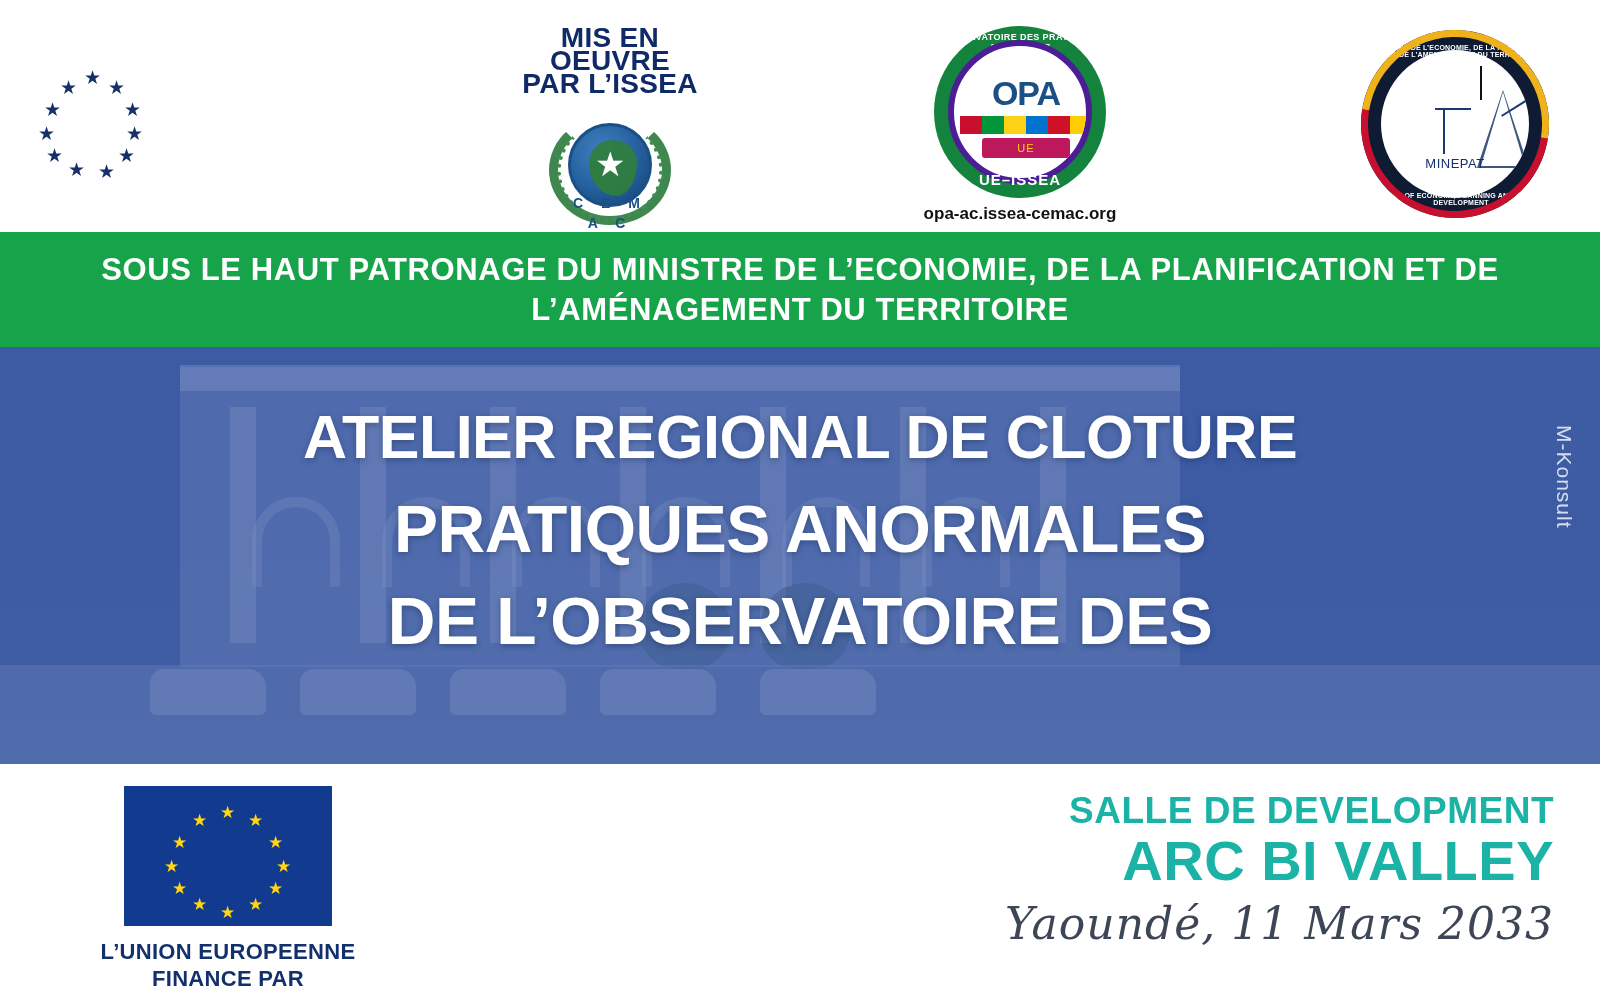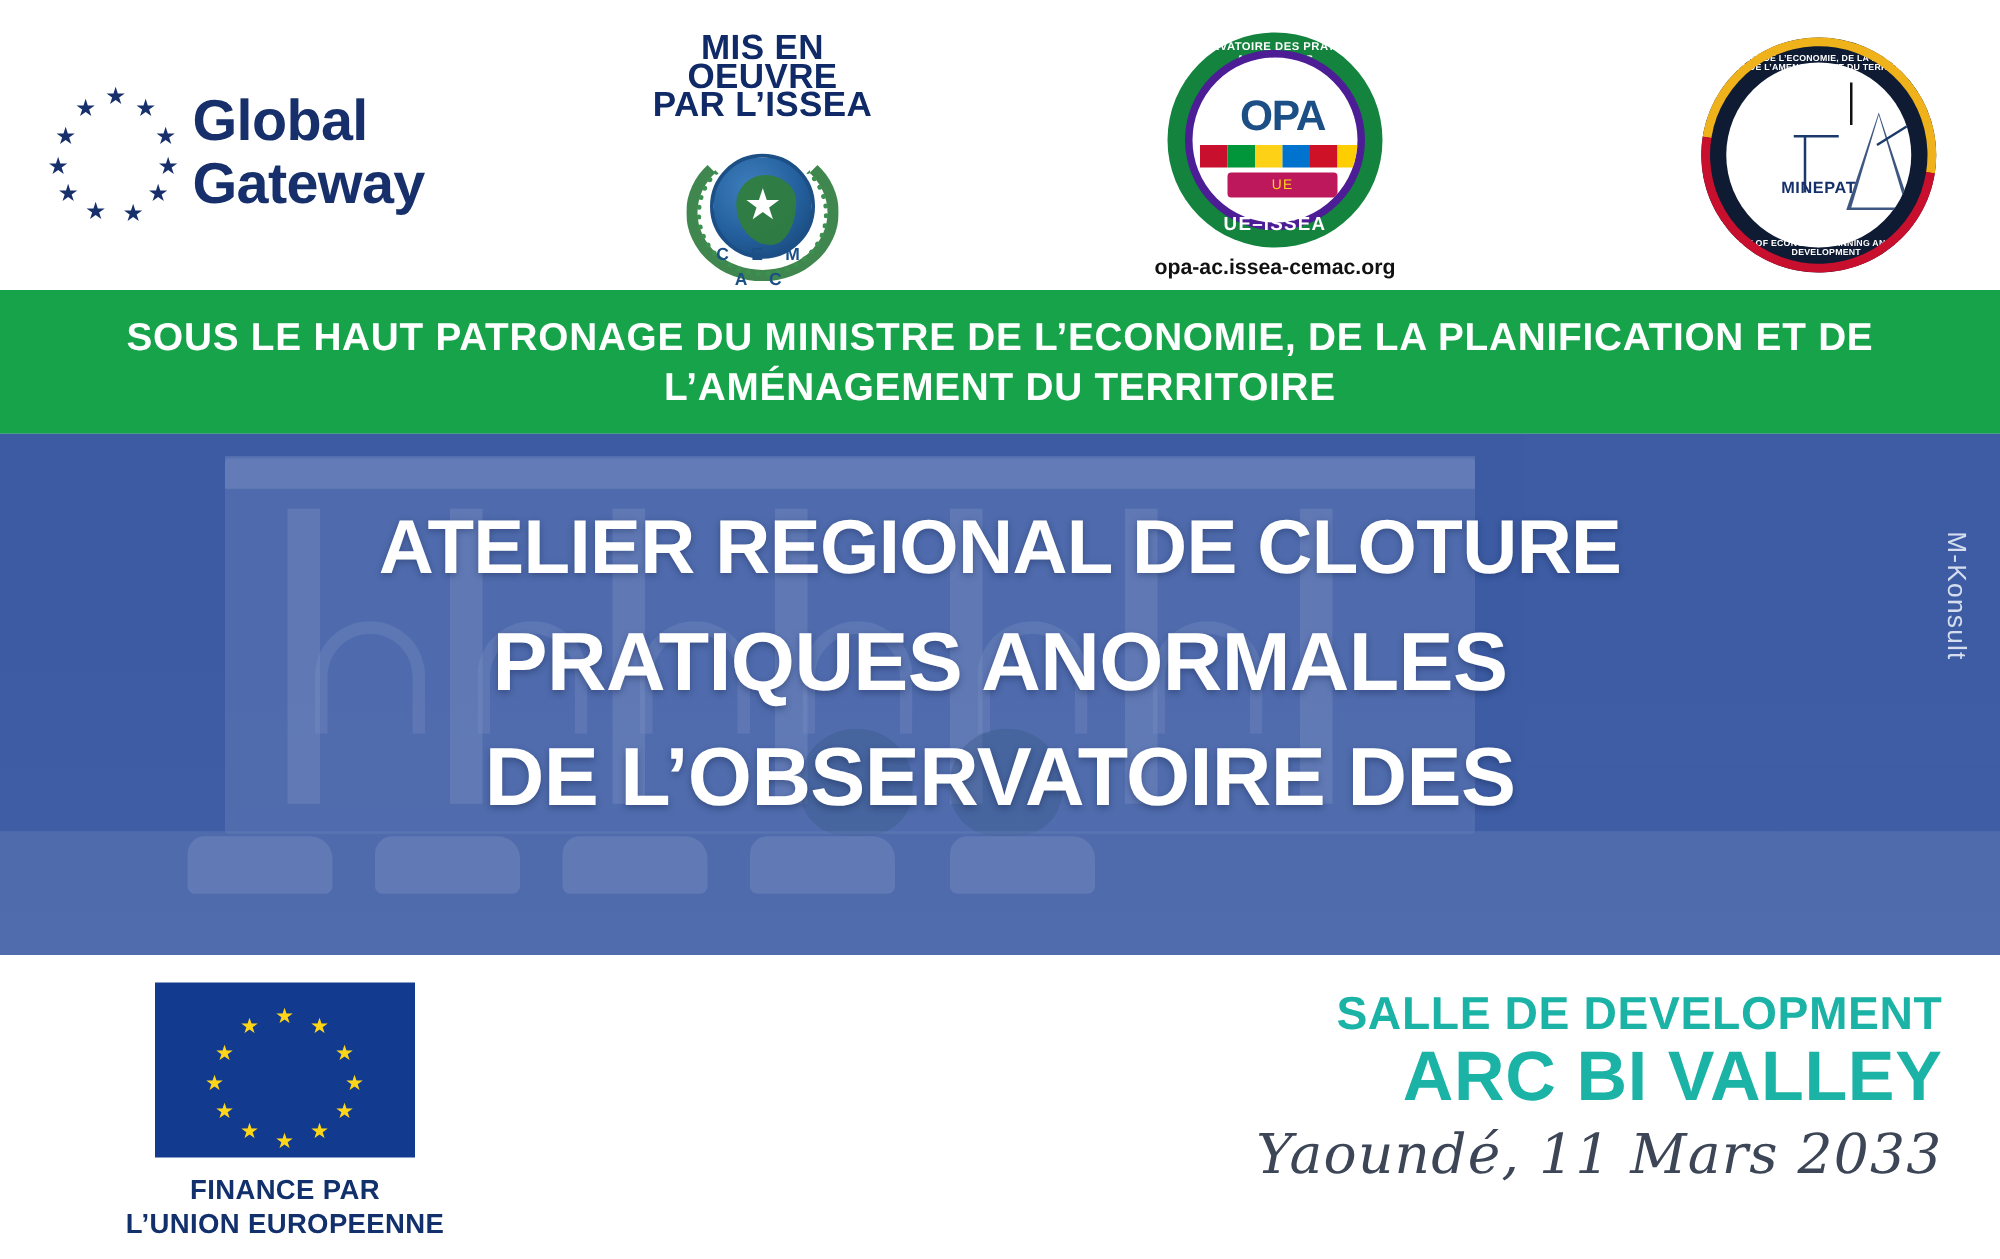--- a/index.html
+++ b/index.html
@@ -286,26 +286,26 @@
     text-align: center;
     color: #ffffff;
     font-size: 7px;
     font-weight: bold;
     letter-spacing: .2px;
   }
   .minepat-text-top { top: 14px; }
   .minepat-text-bot { bottom: 12px; }
   .minepat-label {
     position: absolute;
-    left: 0; top: 118px;
+    left: 0; top: 132px;
     width: 200px;
     text-align: center;
     color: #15306a;
     font-size: 13px;
-    font-weight: bold;
+    font-weight: normal;
     letter-spacing: .5px;
   }
   .minepat-tower {
     position: absolute;
     left: 96px; top: 40px;
     width: 0; height: 0;
     border-left: 26px solid transparent;
     border-right: 26px solid transparent;
     border-bottom: 78px solid #1b3a6b;
     opacity: .85;
@@ -536,24 +536,20 @@
       <span style="left:22px;  top:12px;">★</span>
       <span style="left:70px;  top:12px;">★</span>
       <span style="left:6px;   top:34px;">★</span>
       <span style="left:86px;  top:34px;">★</span>
       <span style="left:0px;   top:58px;">★</span>
       <span style="left:88px;  top:58px;">★</span>
       <span style="left:8px;   top:80px;">★</span>
       <span style="left:80px;  top:80px;">★</span>
       <span style="left:30px;  top:94px;">★</span>
       <span style="left:60px;  top:96px;">★</span>
-    </div>
-    <div class="gg-text">
-      <div>Global</div>
-      <div>Gateway</div>
     </div>
   </div>
 
   <div class="issea">
     <div class="issea-top">MIS EN OEUVRE</div>
     <div class="issea-top">PAR L’ISSEA</div>
     <div class="issea-emblem">
       <div class="wreath"></div>
       <div class="wreath2"></div>
       <div class="issea-globe"></div>
@@ -655,22 +651,22 @@
       <span style="left:144px; top:48px;">★</span>
       <span style="left:40px;  top:72px;">★</span>
       <span style="left:152px; top:72px;">★</span>
       <span style="left:48px;  top:94px;">★</span>
       <span style="left:144px; top:94px;">★</span>
       <span style="left:68px;  top:110px;">★</span>
       <span style="left:124px; top:110px;">★</span>
       <span style="left:96px;  top:118px;">★</span>
     </div>
     <div class="eu-text">
+      <div>L’UNION EUROPEENNE</div>
       <div>FINANCE PAR</div>
-      <div>L’UNION EUROPEENNE</div>
     </div>
   </div>
 
   <div class="venue">
     <div class="venue-l1">SALLE DE DEVELOPMENT</div>
     <div class="venue-l2">ARC BI VALLEY</div>
     <div class="venue-date">Yaoundé, 11 Mars 2033</div>
   </div>
 </div>
 

